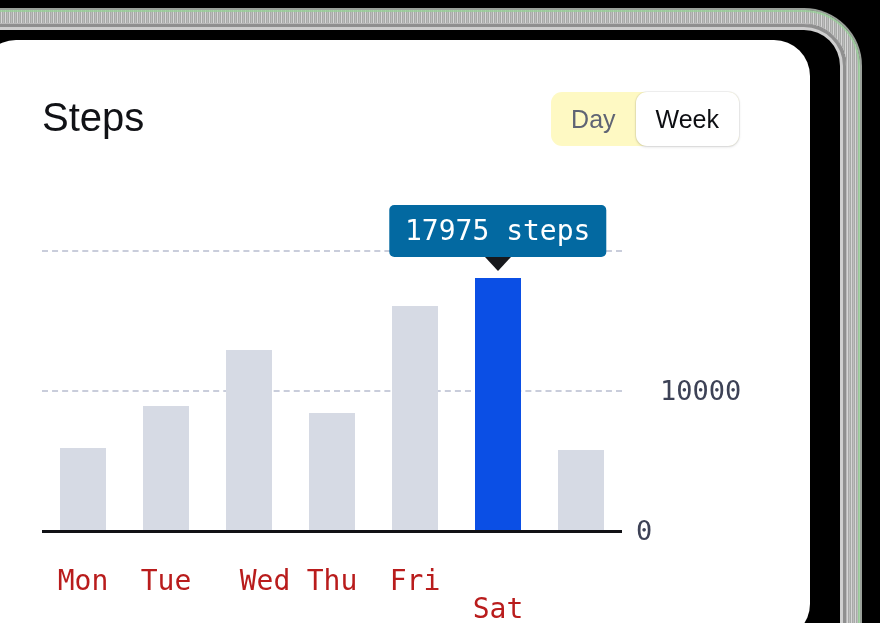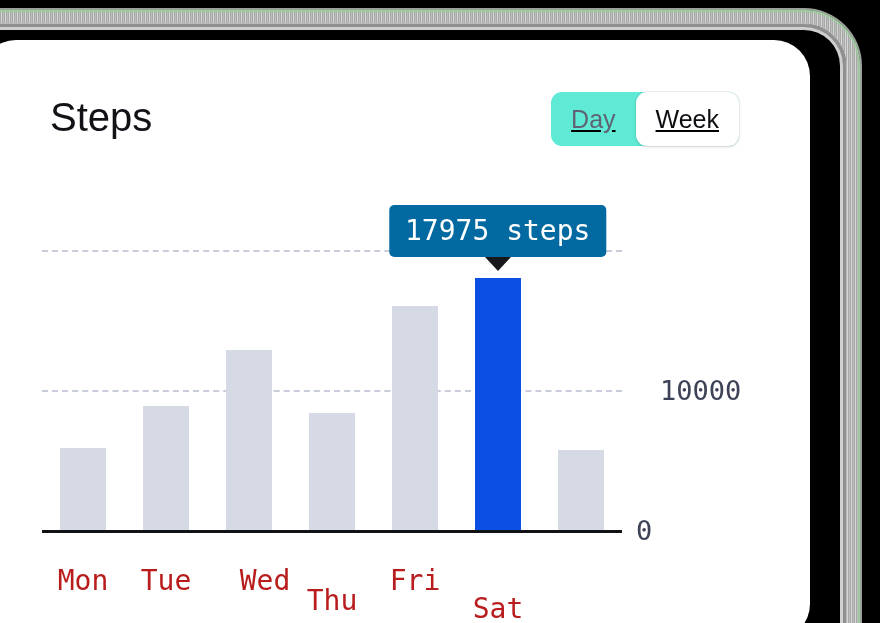--- a/index.html
+++ b/index.html
@@ -95,35 +95,33 @@
   #page-title {
     position: absolute;
     left: 0;
     top: 0;
     font-size: 40px;
     line-height: 58px;
     font-weight: 400;
     color: #111216;
     letter-spacing: 0px;
     white-space: nowrap;
-    margin-left: 8px;
   }
 
   
   #range-toggle {
     position: absolute;
     right: 25px;
     top: 4px;
     height: 54px;
-    background: #5eead4;
+    background: #fef9c3;
     border-radius: 11px;
     display: flex;
     align-items: center;
     padding: 0;
-    text-decoration: underline;
   }
   .seg {
     display: flex;
     align-items: center;
     justify-content: center;
     padding: 0 20px;
     font-size: 25px;
     line-height: 54px;
     font-weight: 400;
     color: #5f6474;
@@ -249,21 +247,21 @@
         <div class="gridline" style="top: 38px;"></div>
       </div>
     <div id="axis-baseline"></div>
   <div class="bar" title="5850" style="left: 80px; top: 408px; height: 82px;"></div>
       <div class="xtick" style="left: 58px;">Mon</div>
       <div class="bar" title="8850" style="left: 163px; top: 366px; height: 124px;"></div>
       <div class="xtick" style="left: 141px;">Tue</div>
       <div class="bar" title="12850" style="left: 246px; top: 310px; height: 180px;"></div>
       <div class="xtick" style="left: 240px;">Wed</div>
       <div class="bar" title="8350" style="left: 329px; top: 373px; height: 117px;"></div>
-      <div class="xtick" style="left: 307px; margin-top: 20px;">Thu</div>
+      <div class="xtick" style="left: 307px;">Thu</div>
       <div class="bar" title="16000" style="left: 412px; top: 266px; height: 224px;"></div>
       <div class="xtick" style="left: 390px;">Fri</div>
       <div class="bar highlight" title="17975" style="left: 495px; top: 238px; height: 252px;"></div>
       <div class="xtick" style="left: 473px; margin-top: 28px;">Sat</div>
       <div class="bar" title="5700" style="left: 578px; top: 410px; height: 80px;"></div>
     </div>
 
   <div id="tooltip" style="left: 517.714px;">
     <span id="tooltip-text">17975 steps</span>
   </div>

